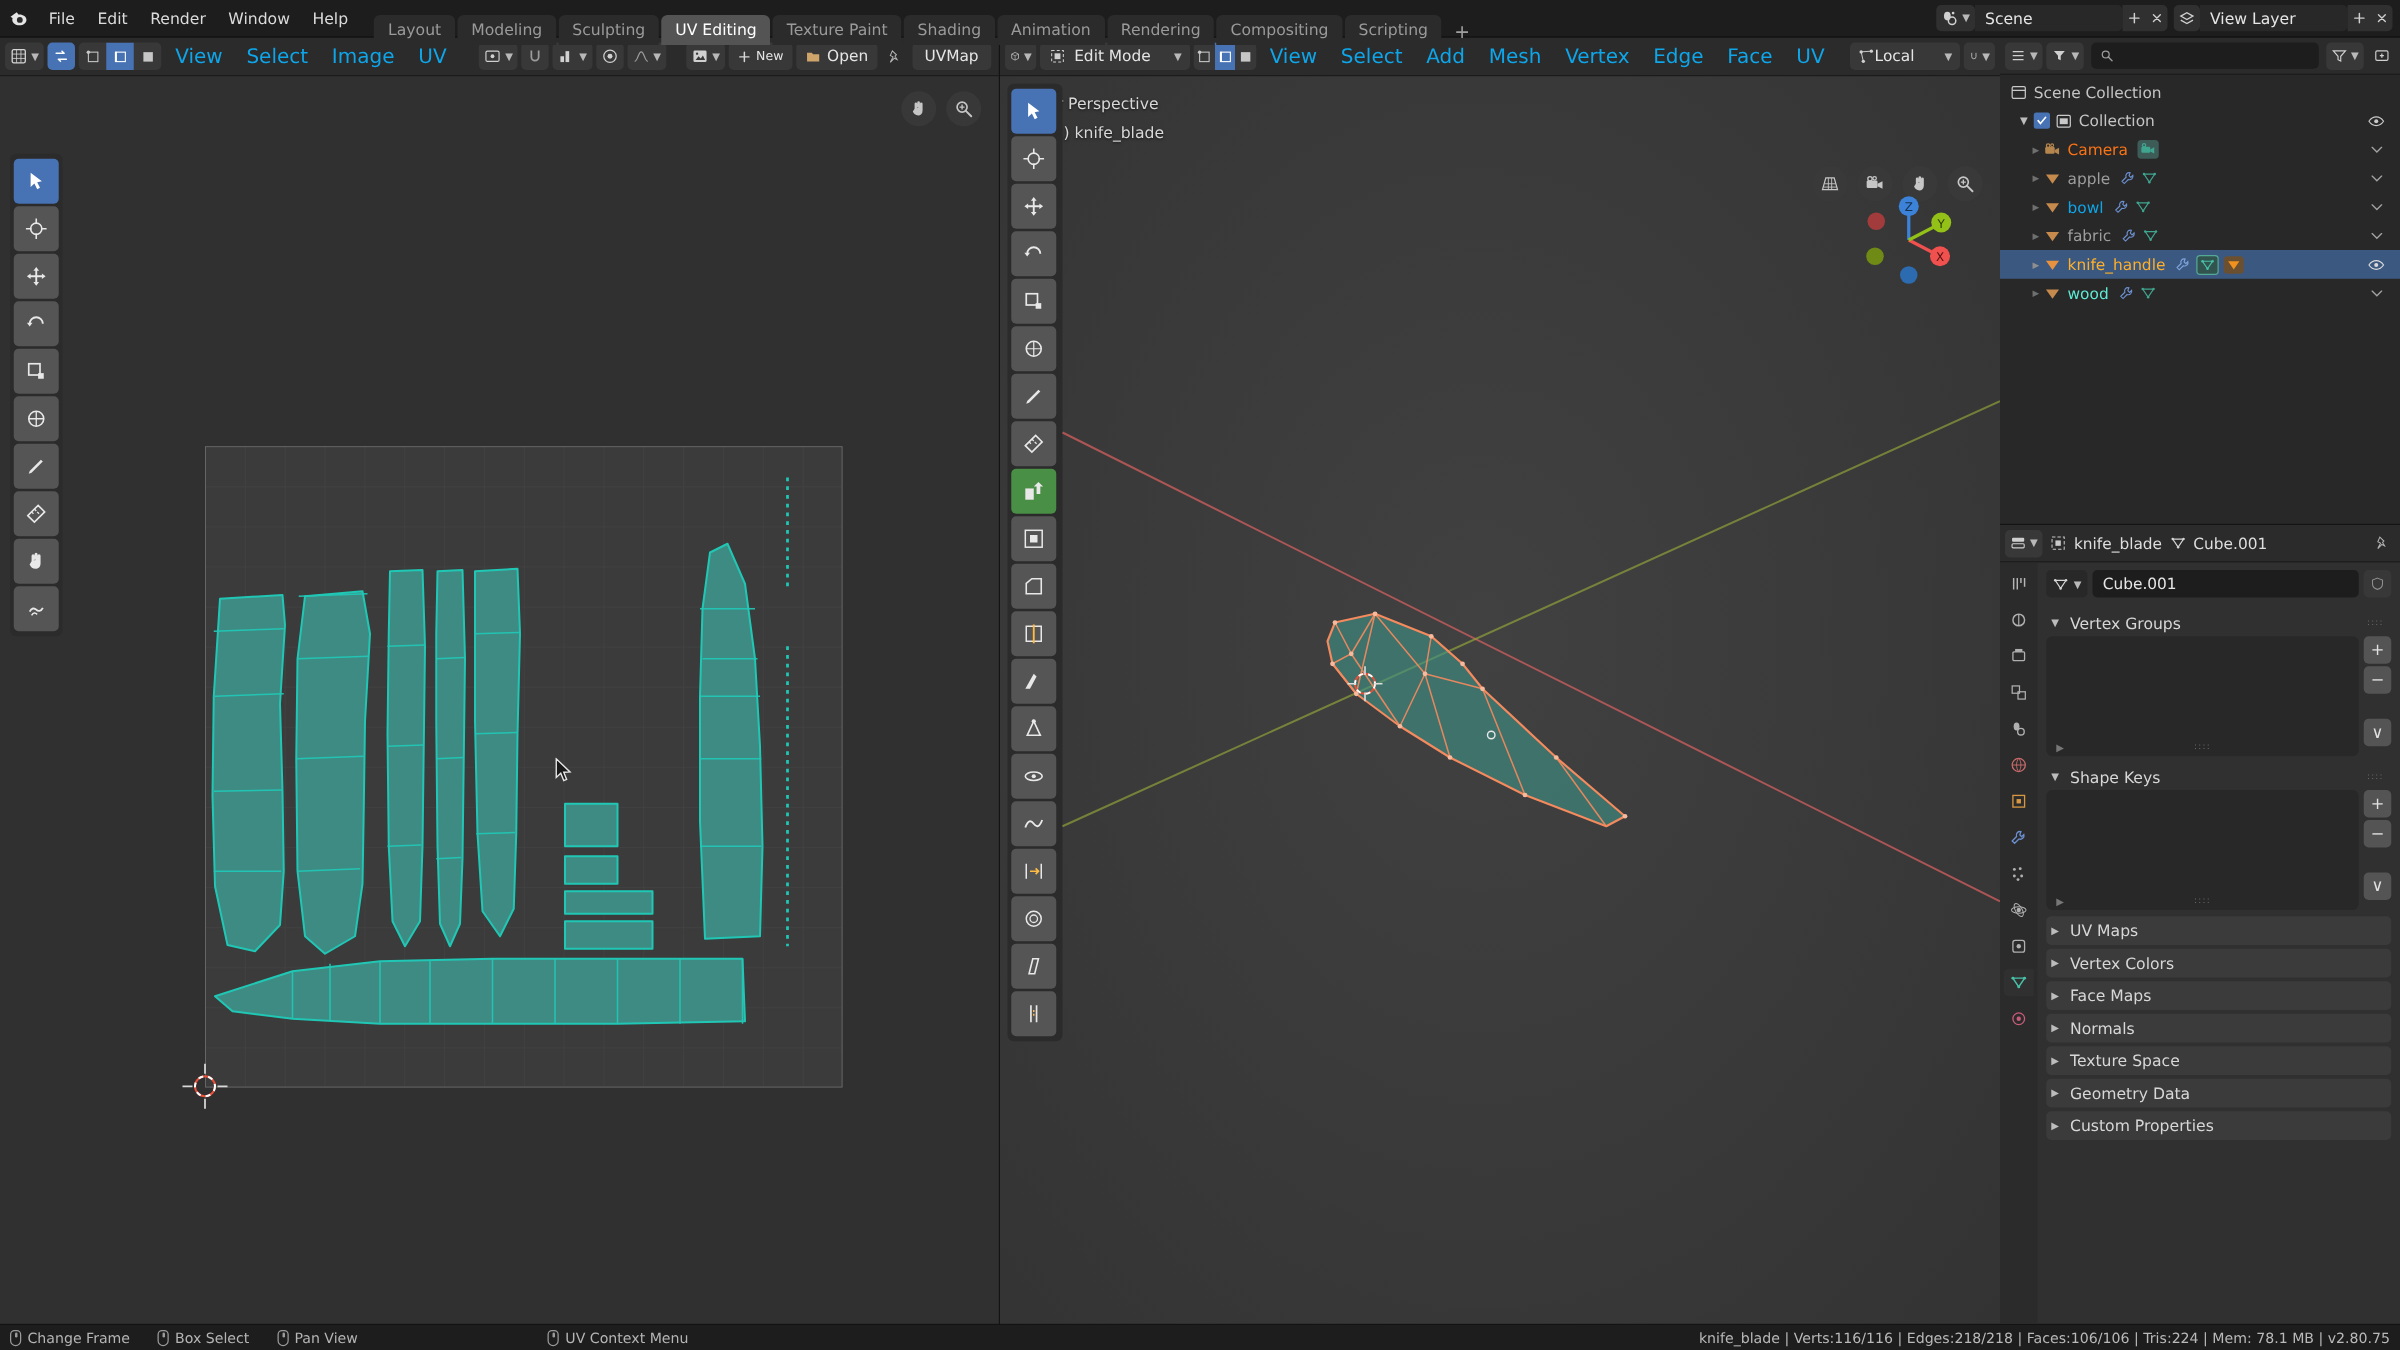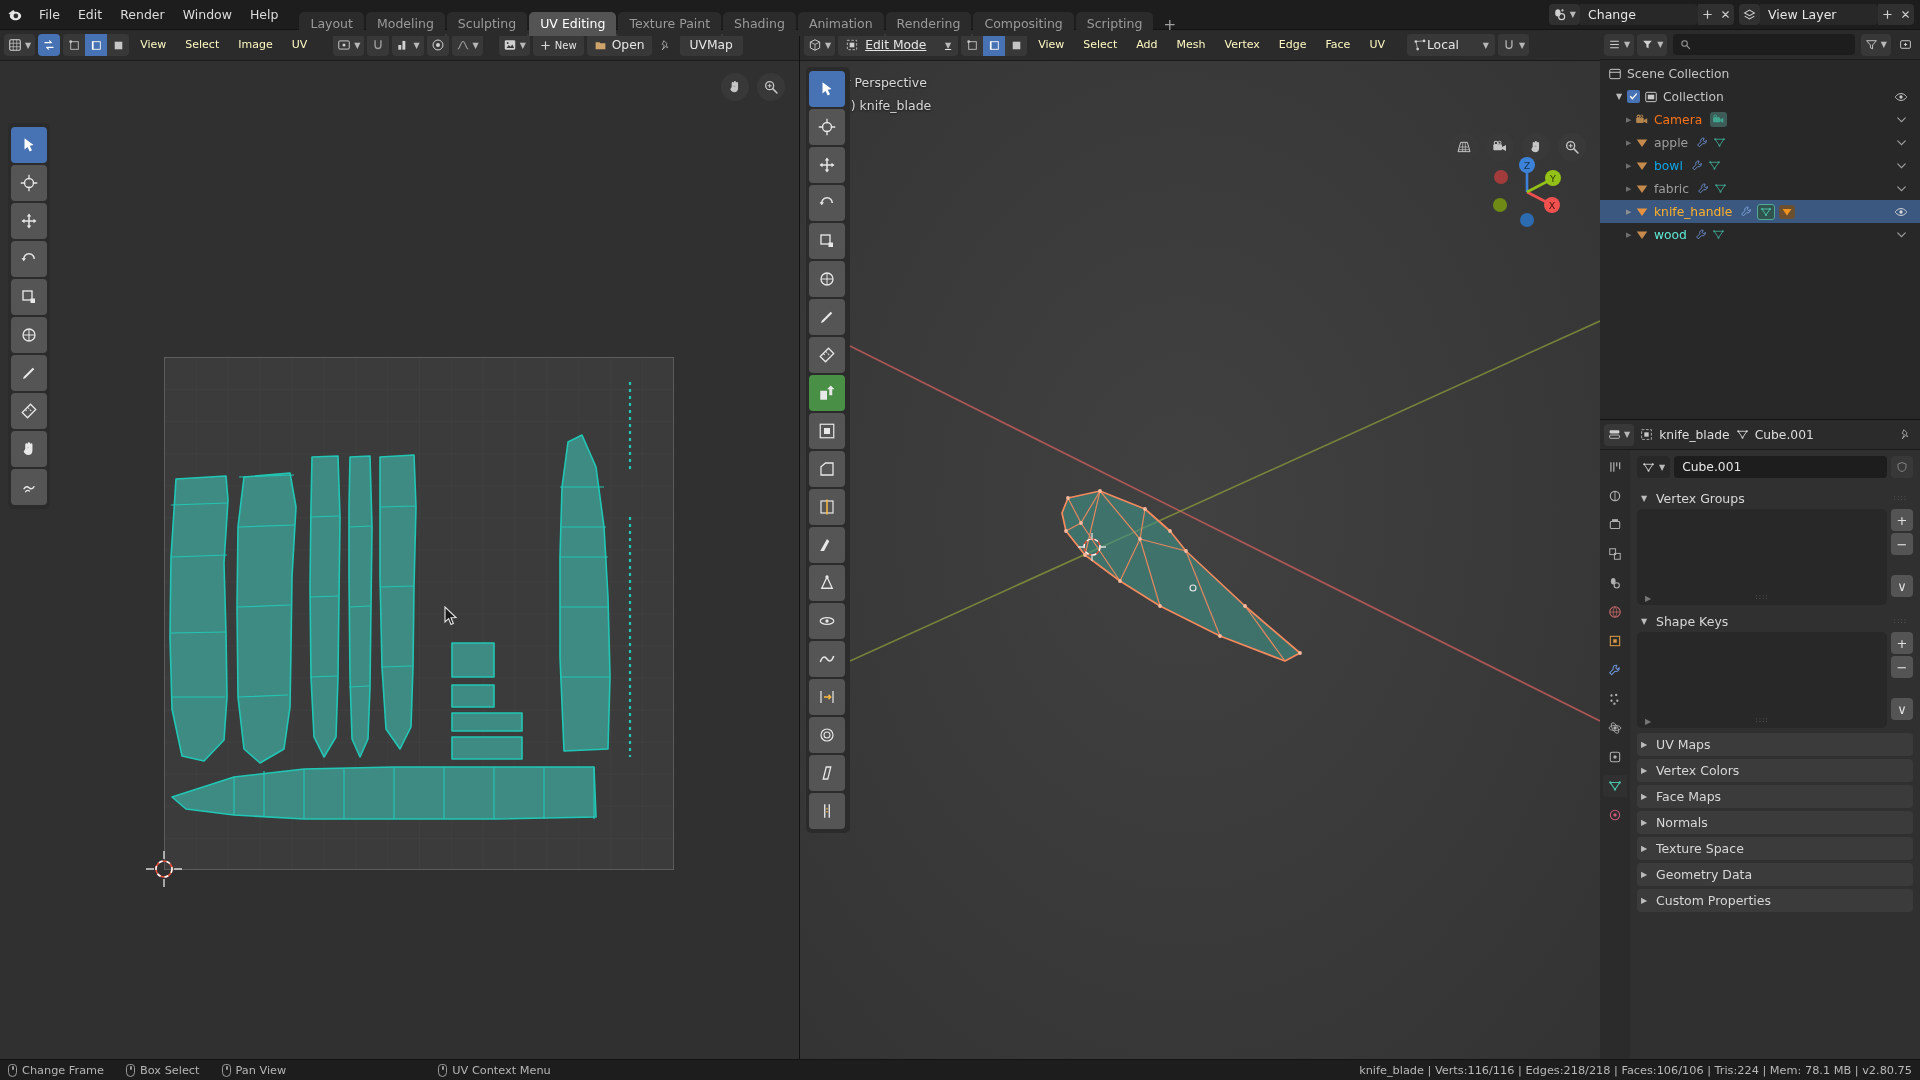--- a/index.html
+++ b/index.html
@@ -37,21 +37,21 @@
   .editor-header { height:31px; background:#2b2b2b; display:flex; align-items:center;
                    padding:0 4px; gap:3px; flex-shrink:0; border-bottom:1px solid #1b1b1b;}
   .hdr-btn { height:22px; min-width:22px; background:#383838; border-radius:4px;
              display:flex; align-items:center; justify-content:center; padding:0 4px; gap:2px;
              cursor:default; }
   .hdr-btn.blue { background:#4772b3; }
   .hdr-seg { display:flex; background:#383838; border-radius:4px; overflow:hidden; height:22px; }
   .hdr-seg > div { width:22px; height:22px; display:flex; align-items:center;
                    justify-content:center; cursor:default; }
   .hdr-seg > div.on { background:#4772b3; }
-  .hdr-menu { padding:0 8px; height:22px; line-height:22px; font-size:11px; color:#fef9c3;
+  .hdr-menu { padding:0 8px; height:22px; line-height:22px; font-size:16px; color:#0ea5e9;
               border-radius:3px; cursor:default;}
   .chev { font-size:8px; color:#b8b8b8; margin-left:1px; }
   #uv-canvas { flex:1; background:#303030; position:relative; overflow:hidden; }
   #uv-toolbar { position:absolute; left:8px; top:62px; width:42px;
                 background:#2b2b2b; border-radius:5px; padding:4px 3px;
                 display:flex; flex-direction:column; gap:2px; }
   .tool-btn { width:36px; height:36px; border-radius:4px; display:flex;
               align-items:center; justify-content:center; cursor:default; background:#555555;}
   .tool-btn.active { background:#4772b3; }
   #uv-nav { position:absolute; right:14px; top:12px; display:flex; gap:8px; }
@@ -156,21 +156,21 @@
   <div id="topbar-right">
     <div class="tb-group">
       <div class="tb-icobtn">
         <svg width="13" height="13" viewBox="0 0 24 24">
           <ellipse cx="9" cy="9" rx="5" ry="6.5" fill="#d0d0d0"></ellipse>
           <circle cx="16" cy="16" r="5.5" fill="none" stroke="#d0d0d0" stroke-width="2.2"></circle>
           <circle cx="17.5" cy="4.5" r="2" fill="#d0d0d0"></circle>
         </svg>
         <span class="chev">▼</span>
       </div>
-      <div class="scene-name">Change</div>
+      <div class="scene-name">Scene</div>
       <div class="mini-btn">
         <svg width="11" height="11" viewBox="0 0 24 24">
             <path d="M12 4v16M4 12h16" stroke="#cfcfcf" stroke-width="2.6" stroke-linecap="round"></path>
           </svg>
       </div>
       <div class="mini-btn" style="border-radius:0 4px 4px 0;">
         <svg width="11" height="11" viewBox="0 0 24 24">
             <path d="M6 6l12 12M18 6L6 18" stroke="#cfcfcf" stroke-width="2.4" stroke-linecap="round"></path>
           </svg>
       </div>
@@ -439,21 +439,21 @@
 
   <div id="viewport-col">
     <div class="editor-header">
       <div class="hdr-btn">
         <svg width="14" height="14" viewBox="0 0 24 24">
           <path d="M4 17V7l8-4 8 4v10l-8 4z" fill="none" stroke="#d5d5d5" stroke-width="1.6"></path>
           <path d="M4 7l8 4 8-4M12 11v10" stroke="#d5d5d5" stroke-width="1.3" fill="none"></path>
         </svg>
           <span class="chev">▼</span>
       </div>
-      <div class="hdr-btn" style="padding:0 7px;gap:6px;min-width:120px;justify-content:center;text-decoration:underline;">
+      <div class="hdr-btn" style="padding:0 7px;gap:6px;min-width:120px;justify-content:center;">
         <svg width="14" height="14" viewBox="0 0 24 24">
           <rect x="4" y="4" width="16" height="16" fill="none" stroke="#d0d0d0" stroke-width="1.4" stroke-dasharray="4 3"></rect>
           <rect x="8" y="8" width="8" height="8" fill="#d0d0d0"></rect>
         </svg>
         <span style="font-size:12.3px;flex:1">Edit Mode</span>
         <span class="chev">▼</span>
       </div>
       <div class="hdr-seg">
         <div>
           <svg width="13" height="13" viewBox="0 0 24 24">

